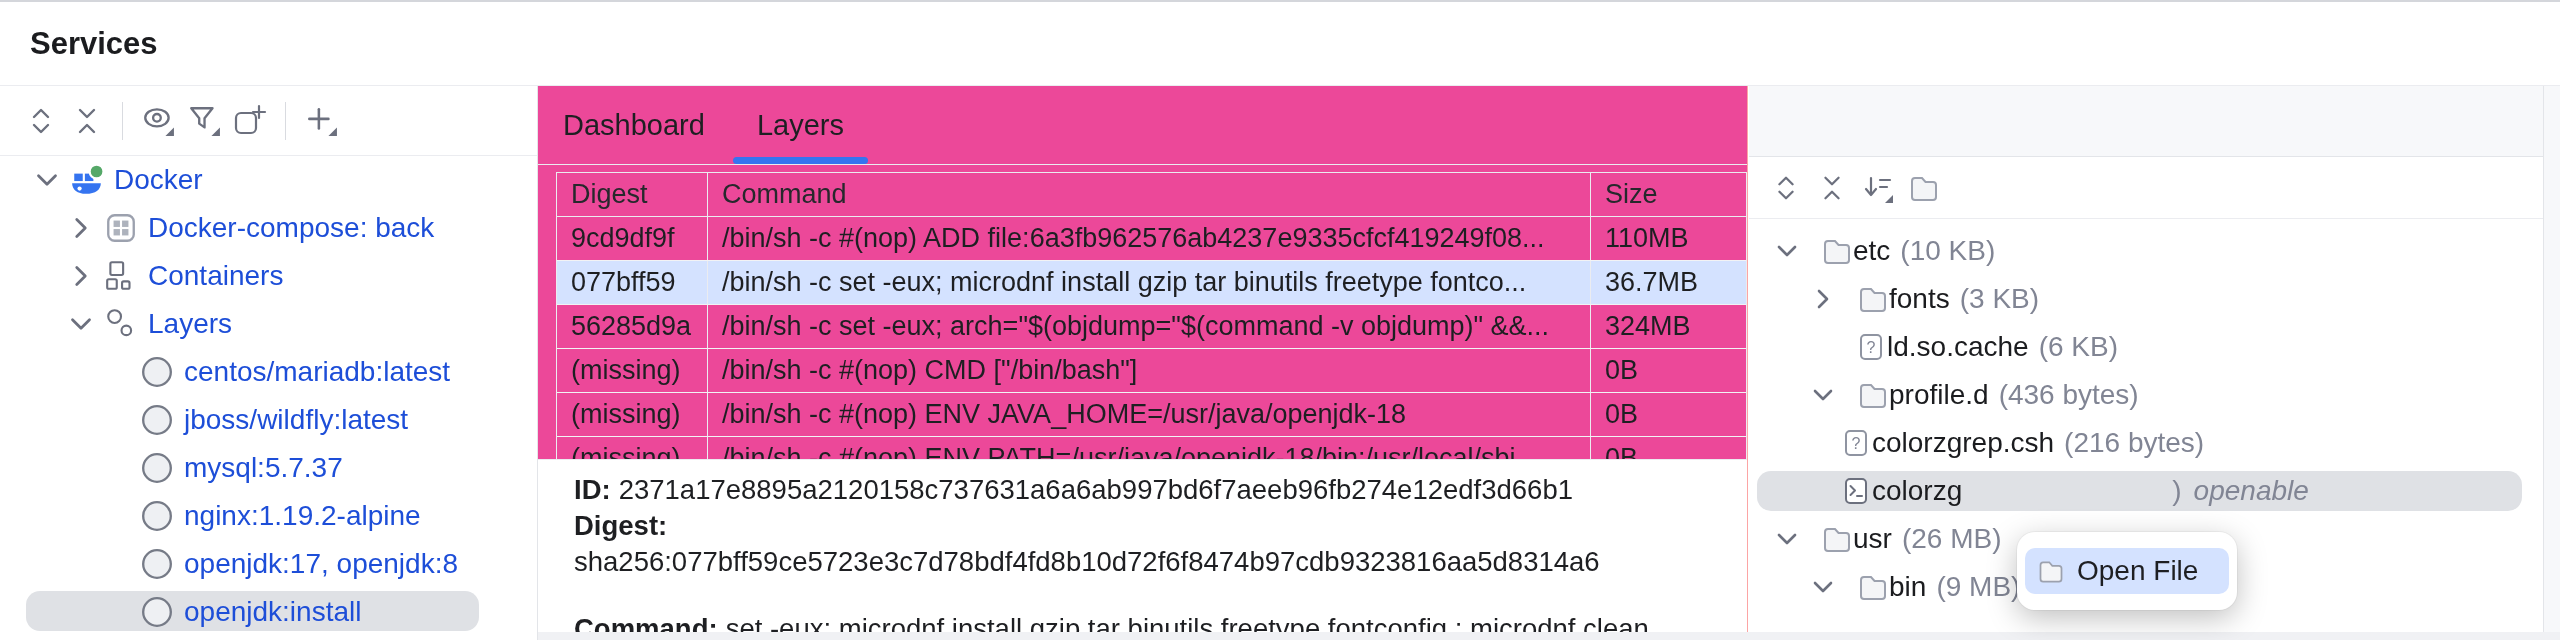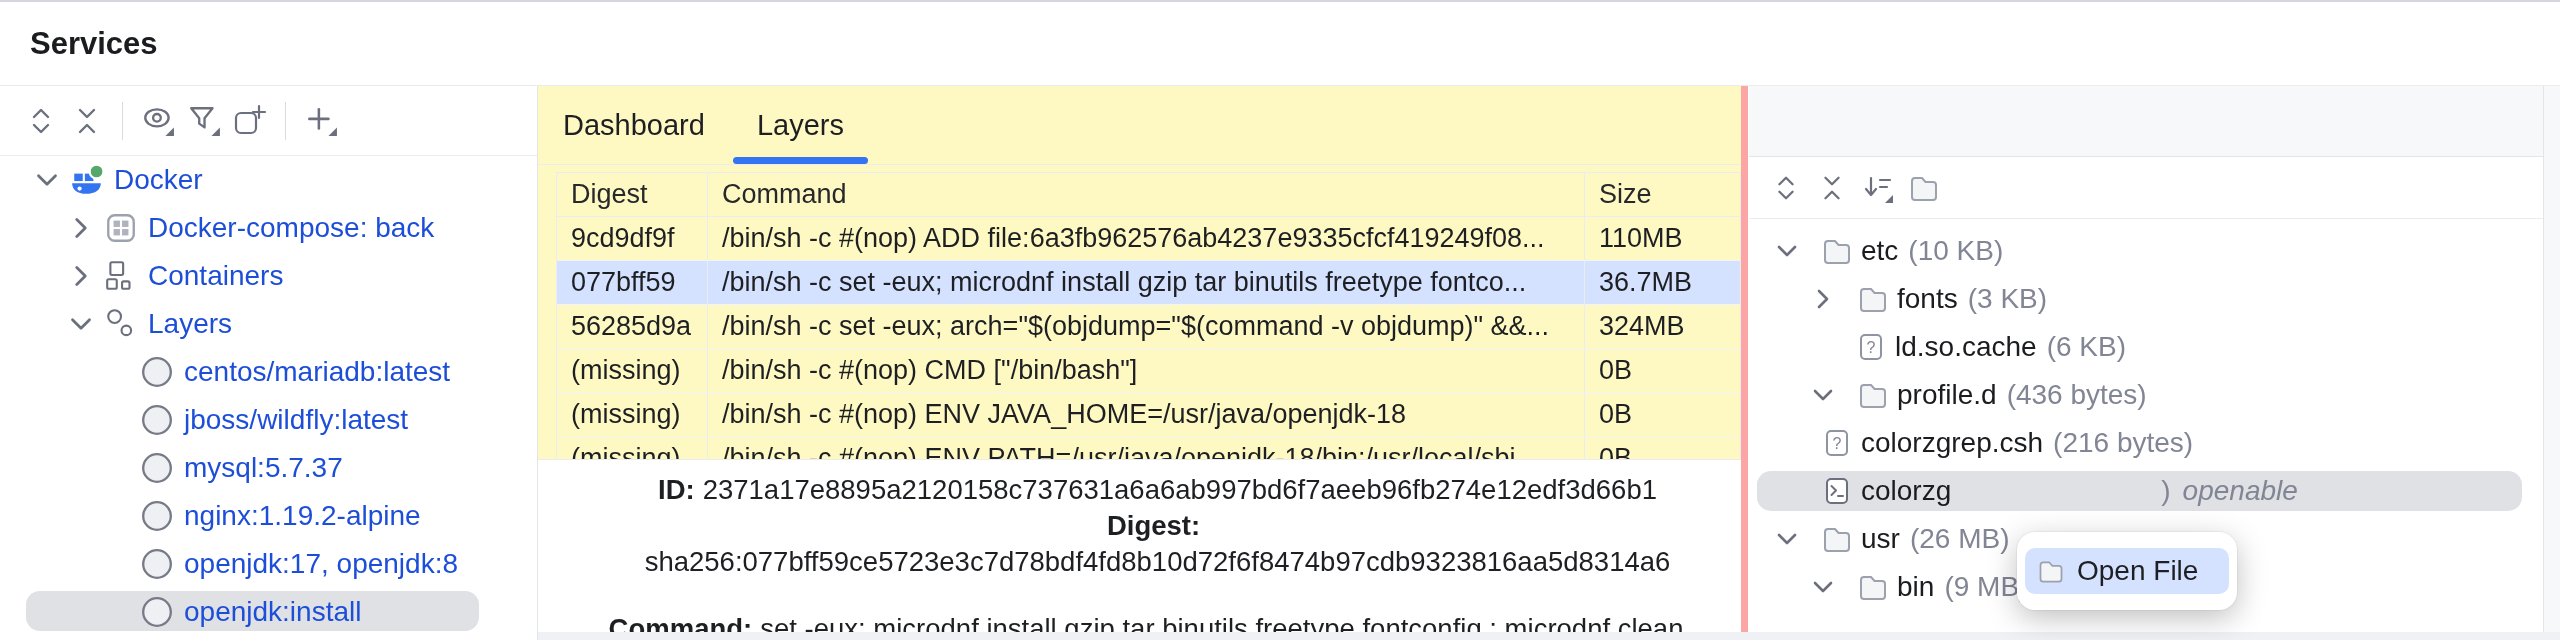--- a/index.html
+++ b/index.html
@@ -29,21 +29,21 @@
   .srow .chev { width:34px; height:34px; flex:none; }
   .srow .nico { width:34px; height:34px; flex:none; margin-left:6px; }
   .srow .lbl { margin-left:10px; white-space:nowrap; }
   .srow.l0 { padding-left:30px; }
   .srow.l1 { padding-left:64px; }
   .srow.l2 { padding-left:140px; }
   .srow.l2 .nico { margin-left:0; }
 
   
   .center-panel { position:absolute; left:538px; top:84px; width:1210px; bottom:0;
-    background:#fef9c3; border-right:7px solid #fca5a5;text-align:center; }
+    background:#ec4899; border-right:1px solid #fca5a5; }
   .tab-bar { height:79px; border-bottom:1px solid #ebecf0; display:flex;
     align-items:stretch; padding-left:25px; gap:52px; font-size:29px; }
   .tab { display:flex; align-items:center; position:relative; color:#1e1f22; }
   .tab.active::after { content:""; position:absolute; left:-24px; right:-24px;
     bottom:0; height:7px; border-radius:4px; background:#3574f0; }
 
   .layers-table { position:absolute; left:18px; right:0; top:86px; height:287px;
     border:1px solid #ebecf0; border-bottom:none; overflow:hidden; font-size:27px; }
   .t-head, .t-row { display:flex; height:44px; }
   .t-head { border-bottom:1px solid #ebecf0; color:#27282c; }
@@ -66,25 +66,25 @@
   .right-gap { height:71px; background:#f7f8fa; border-bottom:1px solid #e3e5e9; }
   .right-toolbar { height:62px; border-bottom:1px solid #ebecf0; display:flex;
     align-items:center; padding-left:14px; }
   .file-tree { padding-top:8px; }
   .frow { height:48px; display:flex; align-items:center; position:relative; font-size:28px; color:#1b1c1f; }
   .frow .hl { position:absolute; left:8px; right:21px; top:4px; bottom:4px;
     background:#dfe1e5; border-radius:14px; z-index:0; }
   .frow > * { position:relative; z-index:1; }
   .frow .chev { width:32px; height:32px; flex:none; }
   .frow .fico { width:32px; height:32px; flex:none; margin-left:18px; }
-  .frow .lbl { margin-left:8px; white-space:nowrap; }
+  .frow .lbl { margin-left:0; white-space:nowrap; }
   .frow .fsize { margin-left:10px; color:#818594; white-space:nowrap; }
   .frow.l0 { padding-left:22px; }
   .frow.l1 { padding-left:58px; }
-  .frow.l2 { padding-left:72px; }
+  .frow.l2 { padding-left:91px; }
   .frow.l2 .fico { margin-left:0; }
   .frow .gap-spacer { display:inline-block; width:200px; }
   .frow .hint { color:#818594; font-style:italic; margin-left:12px; }
 
   .right-margin { position:absolute; left:2543px; top:84px; width:17px; bottom:0;
     background:#f7f8fa; border-left:1px solid #e3e5e9; }
   .bottom-strip { position:absolute; left:538px; right:0; top:630px; height:10px;
     background:#f0f1f4; z-index:5; }
 
   

